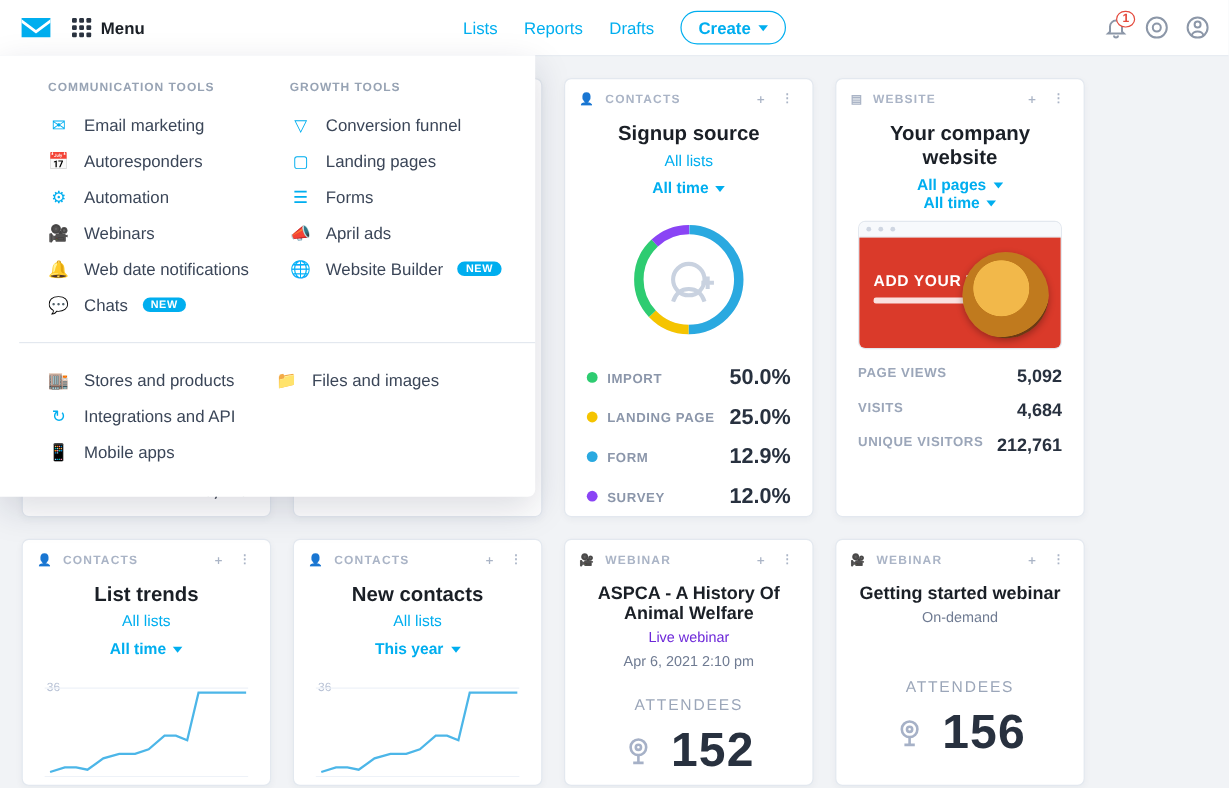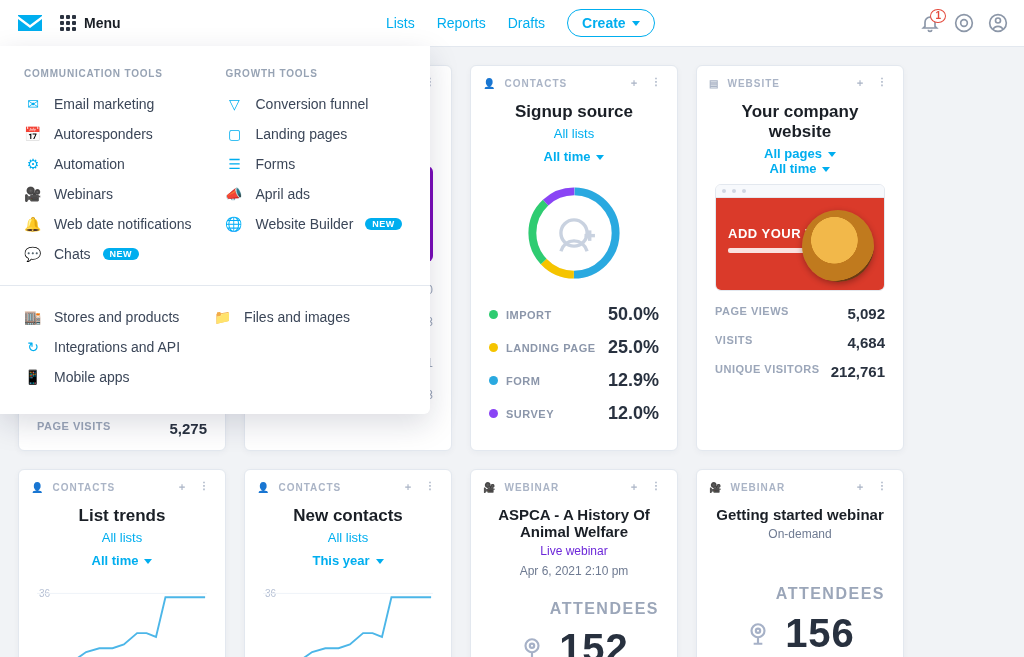--- a/index.html
+++ b/index.html
@@ -23,49 +23,49 @@
   .grid9{display:grid;grid-template-columns:repeat(3,4px);grid-auto-rows:4px;gap:2px}
   .grid9 span{background:#2b3340;border-radius:1px}
   .tabs{margin-left:auto;display:flex;gap:22px;align-items:center}
   .tabs a{color:var(--blue);text-decoration:none;font-size:14px}
   .create{border:1.5px solid var(--blue);color:var(--blue);border-radius:16px;padding:5px 14px;font-size:14px;display:flex;align-items:center;gap:6px;font-weight:600}
   .caret{display:inline-block;border-left:4px solid transparent;border-right:4px solid transparent;border-top:5px solid currentColor}
   .right-icons{display:flex;gap:14px;align-items:center;margin-left:auto}
   .ic{width:20px;height:20px;color:#8c97a8;position:relative}
   .bell-badge{position:absolute;top:-4px;right:-6px;background:#fff;border:1.5px solid var(--red);color:var(--red);font-size:10px;line-height:1;padding:1px 4px;border-radius:50%;font-weight:700}
   
-  .mega{position:absolute;left:0;top:46px;width:382px;background:#fff;box-shadow:0 10px 30px rgba(20,30,60,.15);padding:22px 24px 22px 24px;z-index:30;border-radius:0 0 6px 0}
+  .mega{position:absolute;left:0;top:46px;width:382px;background:#fff;box-shadow:0 10px 30px rgba(20,30,60,.15);padding:22px 24px 22px 40px;z-index:30;border-radius:0 0 6px 0}
   .mega-cols{display:flex;gap:34px}
   .mega-col h6{font-size:10px;letter-spacing:.8px;color:var(--muted);font-weight:700;margin:0 0 10px}
   .mitem{display:flex;align-items:center;gap:12px;color:#3b4658;font-size:14px;padding:6px 0;cursor:pointer}
   .mitem .micon{color:var(--blue);width:18px;height:18px;display:flex;align-items:center;justify-content:center}
   .pill{background:var(--blue);color:#fff;font-size:9px;font-weight:700;padding:1px 7px;border-radius:8px;letter-spacing:.5px}
   .mega-sep{height:1px;background:var(--border);margin:16px -24px}
   
   .dash{padding:18px 18px 0 18px;height:calc(657px - 46px);overflow:hidden}
   .row{display:flex;gap:18px;margin-bottom:18px}
   .card{background:var(--card);border:1px solid var(--border);border-radius:6px;box-shadow:0 2px 6px rgba(30,40,70,.04);flex:1;min-width:0;display:flex;flex-direction:column}
   .card-head{display:flex;align-items:center;gap:8px;padding:10px 12px 6px;color:#aab4c6;font-size:10px;letter-spacing:1px;font-weight:700}
   .card-head .spacer{flex:1}
   .card-head .hbtn{width:14px;height:14px;color:#aab4c6;cursor:pointer}
-  .card-body{padding:0 18px 20px}
+  .card-body{padding:0 18px 0}
   .title{text-align:center;font-weight:700;font-size:17px;color:var(--ink);margin:6px 0 4px}
   .link{color:var(--blue);text-align:center;font-size:13px}
   .link-inline{color:var(--blue);font-weight:600;font-size:12px}
   .meta-line{display:flex;gap:10px;align-items:center;justify-content:center;color:#64718a;font-size:12px}
   .thumb{width:100%;border-radius:6px;background:#7a0db8;height:96px;margin-top:8px;position:relative;overflow:hidden}
   .thumb .hb{position:absolute;left:10px;top:10px;color:#ff8c00;font-size:8px;font-weight:800;letter-spacing:1px}
   .thumb .ht{position:absolute;left:10px;top:22px;color:#ffe000;font-weight:900;font-size:18px;letter-spacing:1px}
   .thumb .pump{position:absolute;left:10px;bottom:6px;width:44px;height:40px;background:radial-gradient(circle at 40% 40%,#ff8b2b,#e86600);border-radius:50% 50% 45% 45%}
   .stat{display:flex;justify-content:space-between;align-items:baseline;padding:5px 0}
   .stat .lbl{color:#9ba6b9;font-size:11px;letter-spacing:.5px;font-weight:600}
   .stat .val{font-weight:800;color:#28313f;font-size:19px;margin-left:auto}
   .stat .sub{color:#9ba6b9;font-size:12px;margin-left:6px;min-width:40px;text-align:right}
   .big{font-weight:900;font-size:40px;letter-spacing:1px;color:#28313f;text-align:center}
-  .mini{color:#9ba6b9;font-size:16px;letter-spacing:1.5px;font-weight:700;text-align:right;margin-top:22px}
+  .mini{color:#9ba6b9;font-size:13px;letter-spacing:1.5px;font-weight:400;text-align:center;margin-top:22px}
   
   .donut-wrap{display:flex;justify-content:center;margin:14px 0 10px}
   .legend{display:flex;justify-content:space-between;align-items:center;padding:6px 0}
   .legend .dot{width:9px;height:9px;border-radius:50%;display:inline-block;margin-right:8px}
   .legend .l-lbl{color:#8b96aa;font-size:11px;letter-spacing:.5px;font-weight:600}
   .legend .l-val{font-weight:800;color:#28313f;font-size:18px}
   
   .site-preview{border:1px solid var(--border);border-radius:6px;overflow:hidden;margin-top:8px}
   .sp-bar{height:12px;background:#f7f9fc;border-bottom:1px solid var(--border);display:flex;align-items:center;gap:6px;padding:0 6px}
   .sp-bar span{width:4px;height:4px;border-radius:50%;background:#cfd6e2;display:block}

